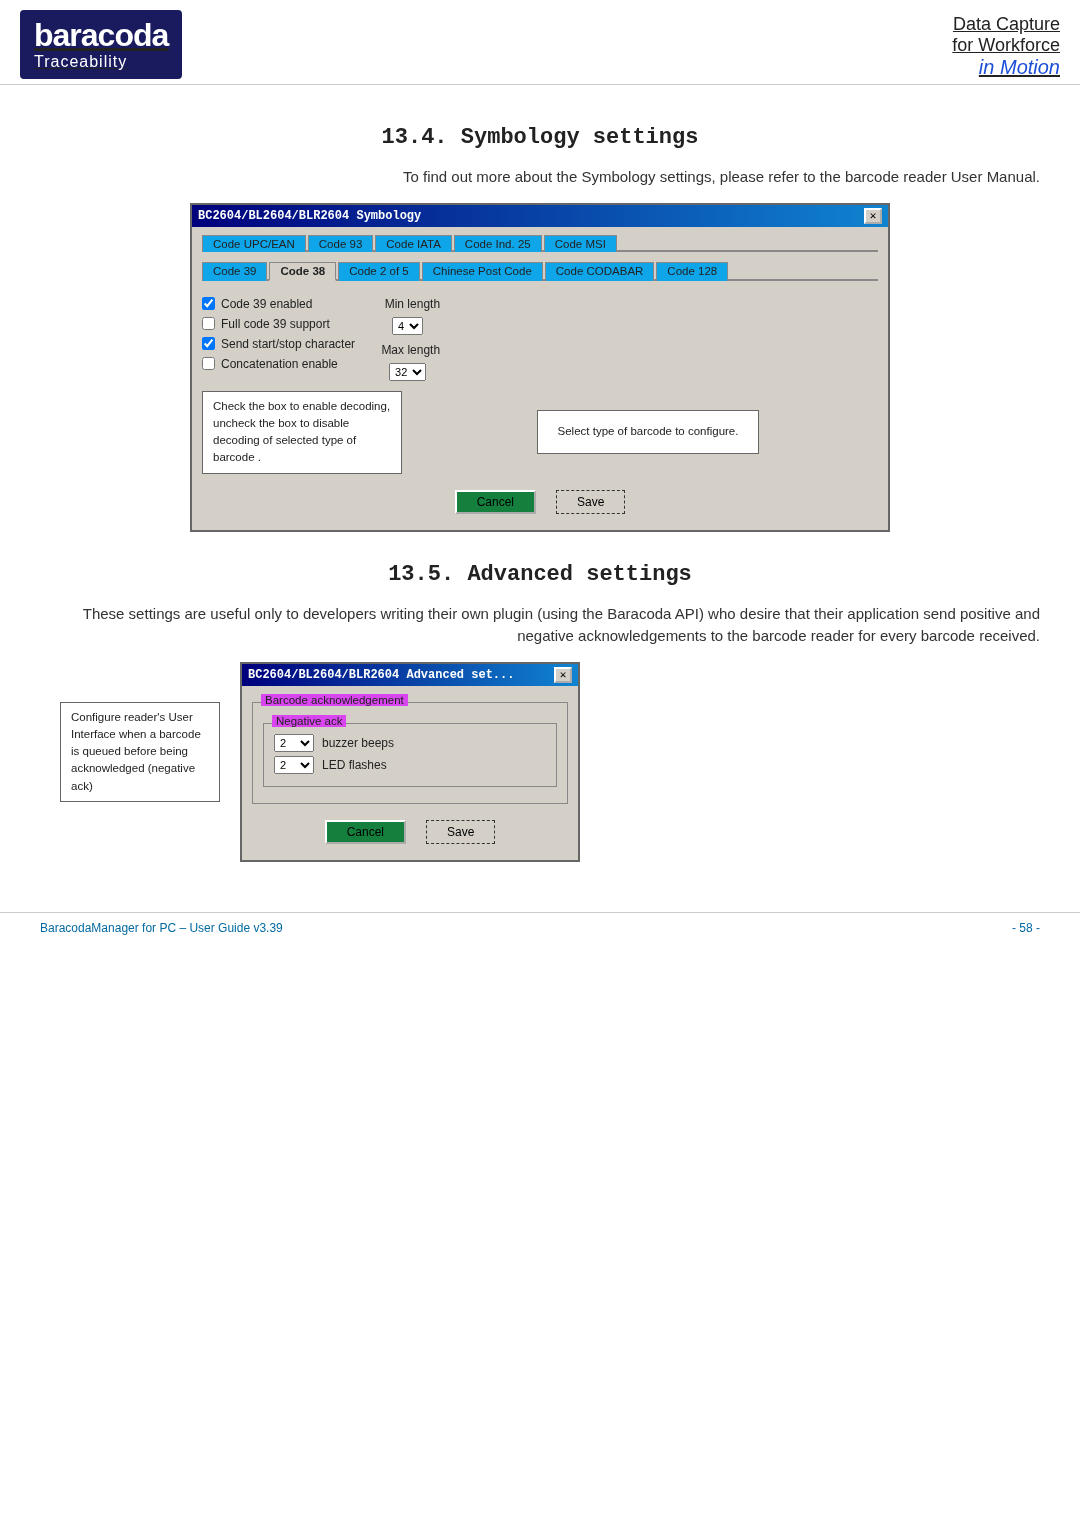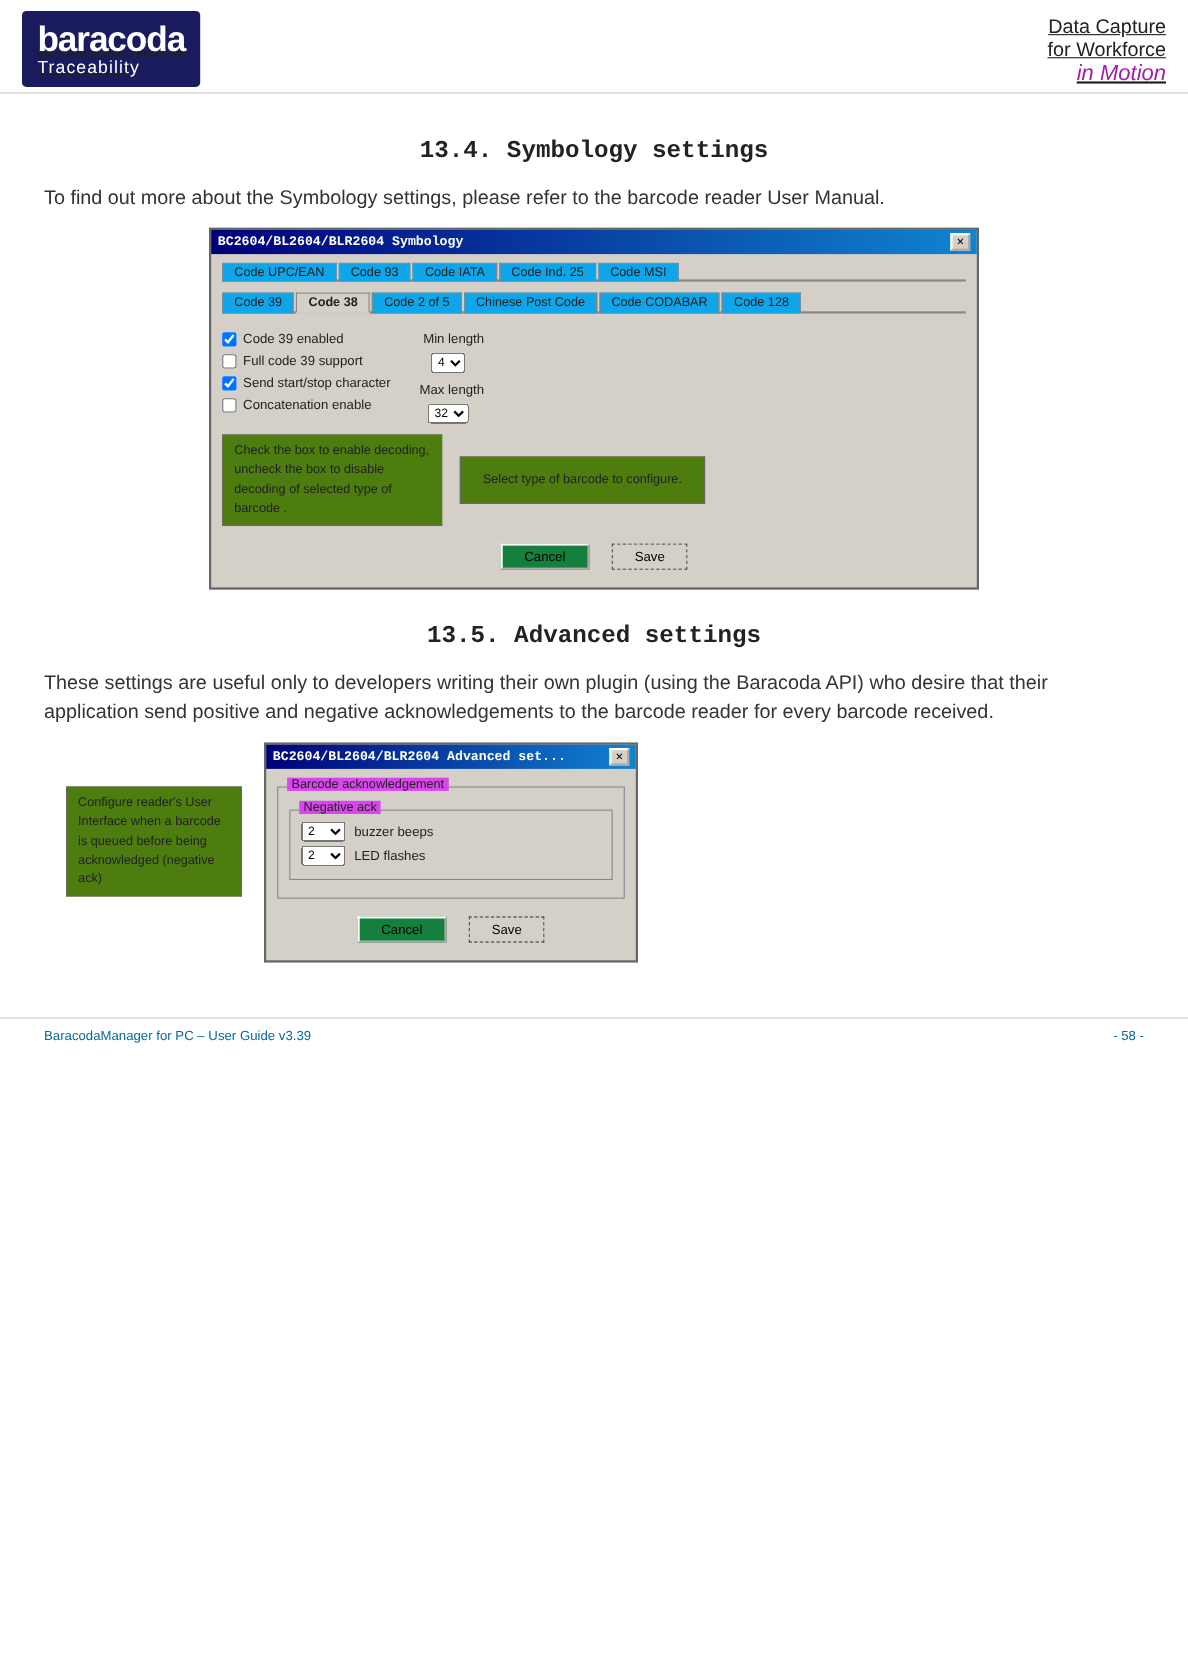--- a/index.html
+++ b/index.html
@@ -35,41 +35,42 @@
       line-height: 1.1;
     }
     .logo-box .logo-main { font-size: 32px; letter-spacing: -1px; }
     .logo-box .logo-sub { font-size: 16px; font-weight: normal; letter-spacing: 1px; }
     .header-right {
       text-align: right;
       padding-top: 4px;
     }
     .header-right .line1 { font-size: 18px; color: #222; }
     .header-right .line2 { font-size: 18px; color: #222; }
-    .header-right .line3 { font-size: 20px; color: #a21caf; font-style: italic; }
+    .header-right .line3 { font-size: 20px; color: #1d4ed8; font-style: italic; }
 
     
     .page-content {
       padding: 20px 40px 30px 40px;
     }
 
     
     .section-heading {
       text-align: center;
       font-family: 'Courier New', monospace;
       font-size: 22px;
       font-weight: bold;
       margin: 20px 0 16px 0;
     }
 
     .section-desc {
-      font-size: 18px;
+      font-size: 15px;
       color: #333;
       margin-bottom: 14px;
       line-height: 1.5;
+      text-align: right;
     }
 
     
     .dialog-wrapper {
       display: flex;
       justify-content: center;
       margin-bottom: 30px;
     }
 
     .dialog {
@@ -185,41 +186,42 @@
     }
 
     .minmax-row select {
       font-size: 11px;
       padding: 1px;
     }
 
     
     .tooltip-box {
       border: 1px solid #666;
-      background: #4d7c0f;
+      background: #ffffff;
       padding: 6px 10px;
       font-size: 11.5px;
       line-height: 1.5;
     }
 
     
     .bottom-area {
       display: flex;
       gap: 16px;
       margin-top: 6px;
     }
 
     .tooltip-left {
       flex: 0 0 200px;
     }
 
     .tooltip-right {
       flex: 1;
       display: flex;
       align-items: center;
+      justify-content: center;
     }
 
     
     .dialog-buttons {
       display: flex;
       justify-content: center;
       gap: 20px;
       margin-top: 16px;
       padding-bottom: 6px;
     }

